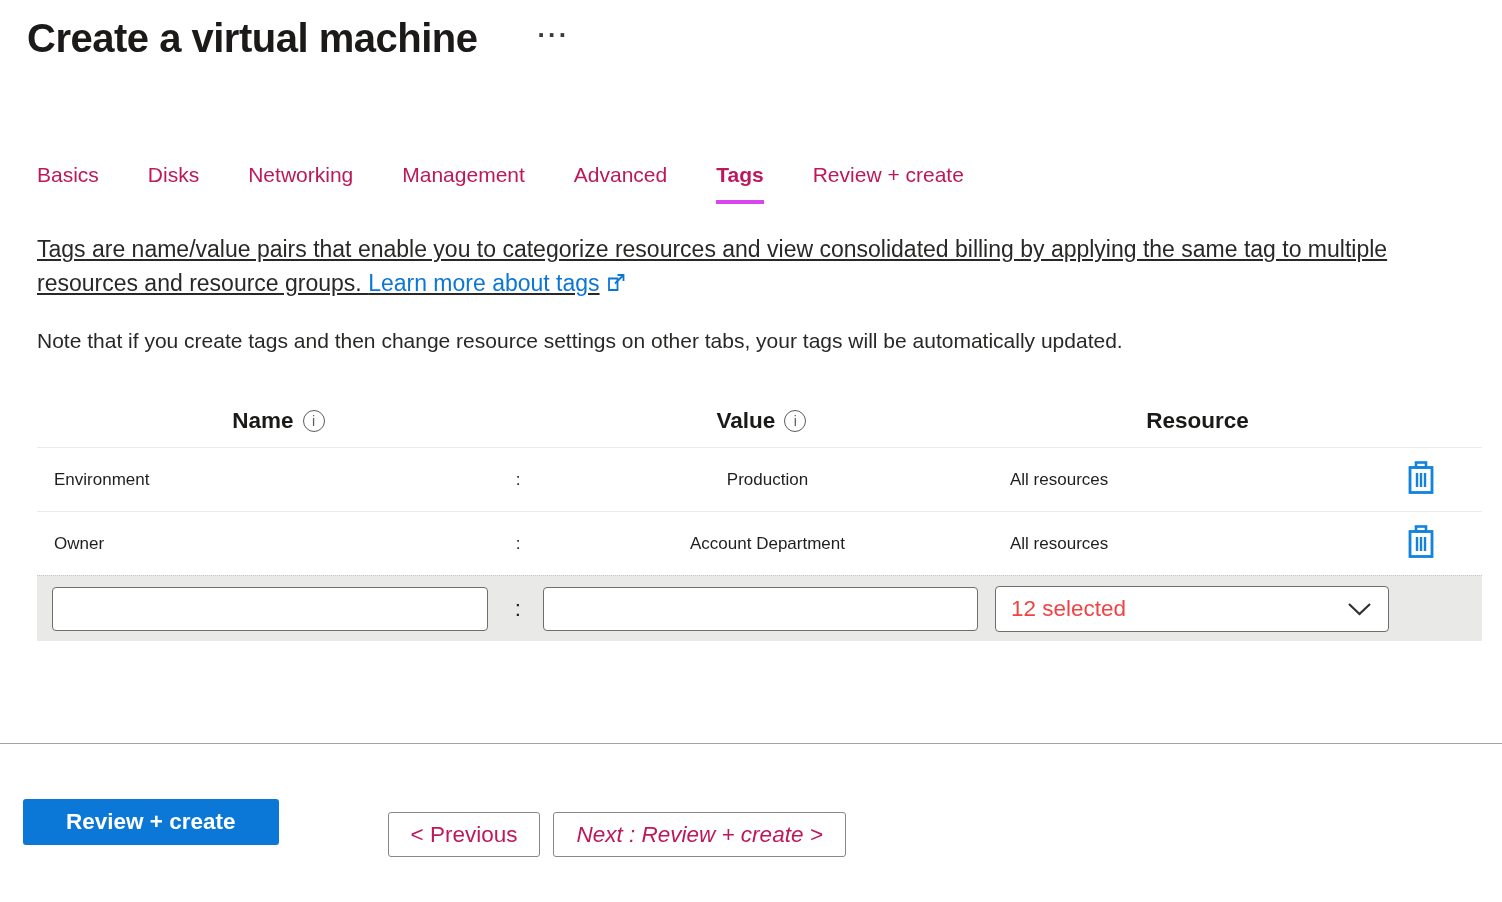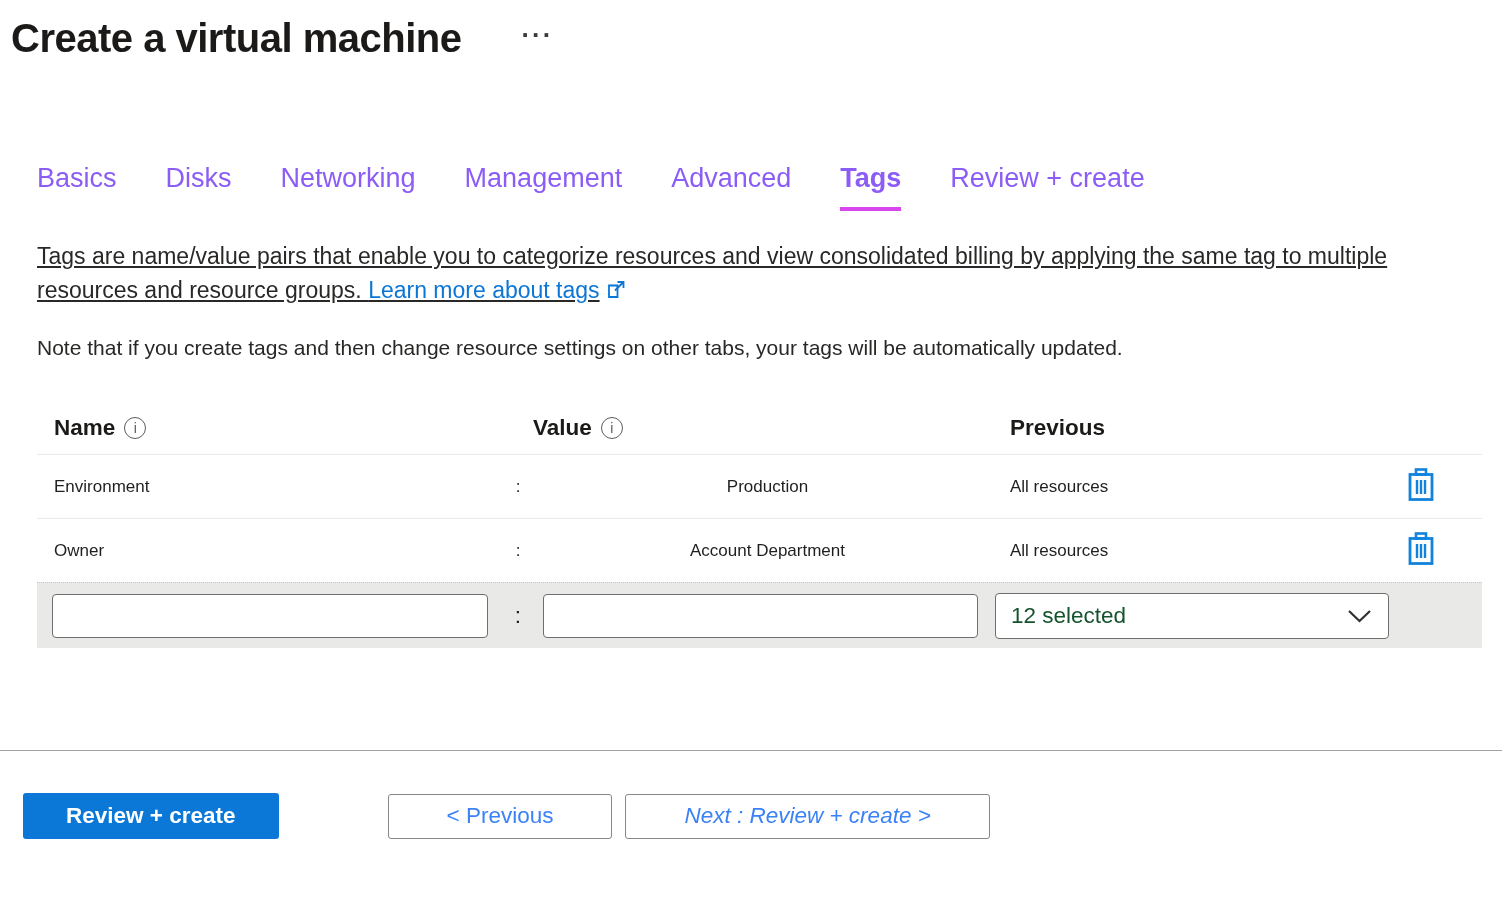--- a/index.html
+++ b/index.html
@@ -1,69 +1,69 @@
 <!DOCTYPE html>
 <html><head>
 <meta charset="utf-8">
 <style>
   * { margin: 0; padding: 0; box-sizing: border-box; }
   html, body { width: 1502px; height: 902px; background: #ffffff; overflow: hidden; }
   body { font-family: "Liberation Sans", "DejaVu Sans", sans-serif; color: #1f1f1f; }
 
   
-  .title-row { display: flex; align-items: flex-start; padding: 16px 0 0 11px; }
+  .title-row { display: flex; align-items: flex-start; padding: 16px 0 0 27px; }
   .page-title { font-size: 40px; font-weight: 700; color: #1b1a19; letter-spacing: -0.5px; }
   .more-btn { font-size: 26px; font-weight: 700; color: #3b3a39; margin: 6px 0 0 60px;
               background: none; border: none; cursor: pointer; letter-spacing: 2px; line-height: 1; }
 
   
   .tabs { display: flex; gap: 49px; padding-left: 37px; margin-top: 102px; }
-  .tab { font-size: 27px; color: #8b5cf6; padding-bottom: 13px; border-bottom: 4px solid transparent;
+  .tab { font-size: 21px; color: #be185d; padding-bottom: 13px; border-bottom: 4px solid transparent;
          background: none; border-top: none; border-left: none; border-right: none; cursor: pointer;
          font-family: inherit; }
   .tab.active { font-weight: 700; border-bottom: 4px solid #d946ef; }
 
   
   .intro { margin: 28px 20px 0 37px; font-size: 23px; line-height: 34px; color: #292827; max-width: 1440px; text-decoration: underline; }
   .intro a { color: #0b76d6; text-decoration: none; }
   .ext-icon { display: inline-block; vertical-align: -2px; margin-left: 6px; }
   .note { margin: 27px 20px 0 37px; font-size: 21px; color: #292827; }
 
   
   .tag-table { margin: 42px 20px 0 37px; width: 1445px; }
   .t-row { display: grid; grid-template-columns: 466px 30px 457px 395px 1fr; align-items: center; }
   .t-head { height: 52px; }
-  .t-head .hcell { display: flex; align-items: center; gap: 9px; font-size: 22.5px; font-weight: 700; color: #1b1a19; }
+  .t-head .hcell { display: flex; align-items: center; gap: 9px; font-size: 22.5px; font-weight: 700; color: #1b1a19; justify-content: center; }
   .pad-name { padding-left: 17px; }
   .pad-value { padding-left: 12px; text-align: center; }
   .pad-res { padding-left: 20px; }
   .info-icon { width: 22px; height: 22px; border: 1.6px solid #5d5c5b; border-radius: 50%;
                display: inline-flex; align-items: center; justify-content: center;
                font-size: 14px; font-weight: 400; color: #5d5c5b; font-style: normal; }
   .data-row { height: 64px; border-top: 1px solid #ebebeb; font-size: 17px; color: #201f1e; }
   .sep { text-align: center; color: #201f1e; }
   .trash-btn { background: none; border: none; cursor: pointer; margin-left: 18px; padding: 2px; width: 36px; }
 
   
   .input-row { height: 66px; background: #e9e9e7; border-top: 1px dotted #c8c6c4; font-size: 22.5px; }
   .txt-input { height: 44px; border: 1.6px solid #6f6e6d; border-radius: 4px; background: #fff;
                font-size: 22px; font-family: inherit; padding: 0 12px; color: #201f1e; }
   .name-input { width: 436px; margin-left: 15px; }
   .value-input { width: 435px; margin-left: 10px; }
   .dropdown { width: 394px; height: 46px; margin-left: 5px; background: #fff; border: 1.6px solid #6f6e6d;
               border-radius: 4px; display: flex; align-items: center; justify-content: space-between;
-              padding: 0 16px 0 15px; cursor: pointer; font-size: 22.5px; color: #14532d; font-family: inherit; }
+              padding: 0 16px 0 15px; cursor: pointer; font-size: 22.5px; color: #ef4444; font-family: inherit; }
 
   
   .footer-divider { margin-top: 102px; border: none; border-top: 1.6px solid #a3a2a0; width: 1502px; }
   .footer { display: flex; align-items: center; margin-top: 42px; padding-left: 23px; }
   .btn-primary { height: 46px; padding: 0 43px; background: #0b78d7; color: #ffffff; font-size: 22.5px;
                  font-weight: 700; border: none; border-radius: 3px; cursor: pointer; font-family: inherit; }
-  .btn-secondary { height: 45px; padding: 0 58px; background: #ffffff; color: #3b82f6; font-size: 22.5px;
-                   border: 1.4px solid #8a8886; border-radius: 3px; cursor: pointer; font-family: inherit; }
+  .btn-secondary { height: 45px; padding: 0 22px; background: #ffffff; color: #be185d; font-size: 22.5px;
+                   border: 1.4px solid #8a8886; border-radius: 3px; cursor: pointer; font-family: inherit; margin-top: 26px; }
   .btn-prev { margin-left: 109px; }
   .btn-next { margin-left: 13px; font-style: italic; }
 </style>
 </head>
 <body>
 
 <div class="title-row">
   <h1 class="page-title">Create a virtual machine</h1>
   <button class="more-btn">···</button>
 </div>
@@ -91,21 +91,21 @@
     <div class="hcell pad-name">
       <span>Name</span>
       <span class="info-icon">i</span>
     </div>
     <div></div>
     <div class="hcell">
       <span>Value</span>
       <span class="info-icon">i</span>
     </div>
     <div class="hcell pad-res">
-      <span>Previous</span>
+      <span>Resource</span>
     </div>
     <div></div>
   </div>
 
   <div class="t-row data-row">
     <div class="pad-name">Environment</div>
     <div class="sep">:</div>
     <div class="pad-value">Production</div>
     <div class="pad-res">All resources</div>
     <button class="trash-btn"><span><svg width="30" height="34" viewBox="0 0 30 34">

